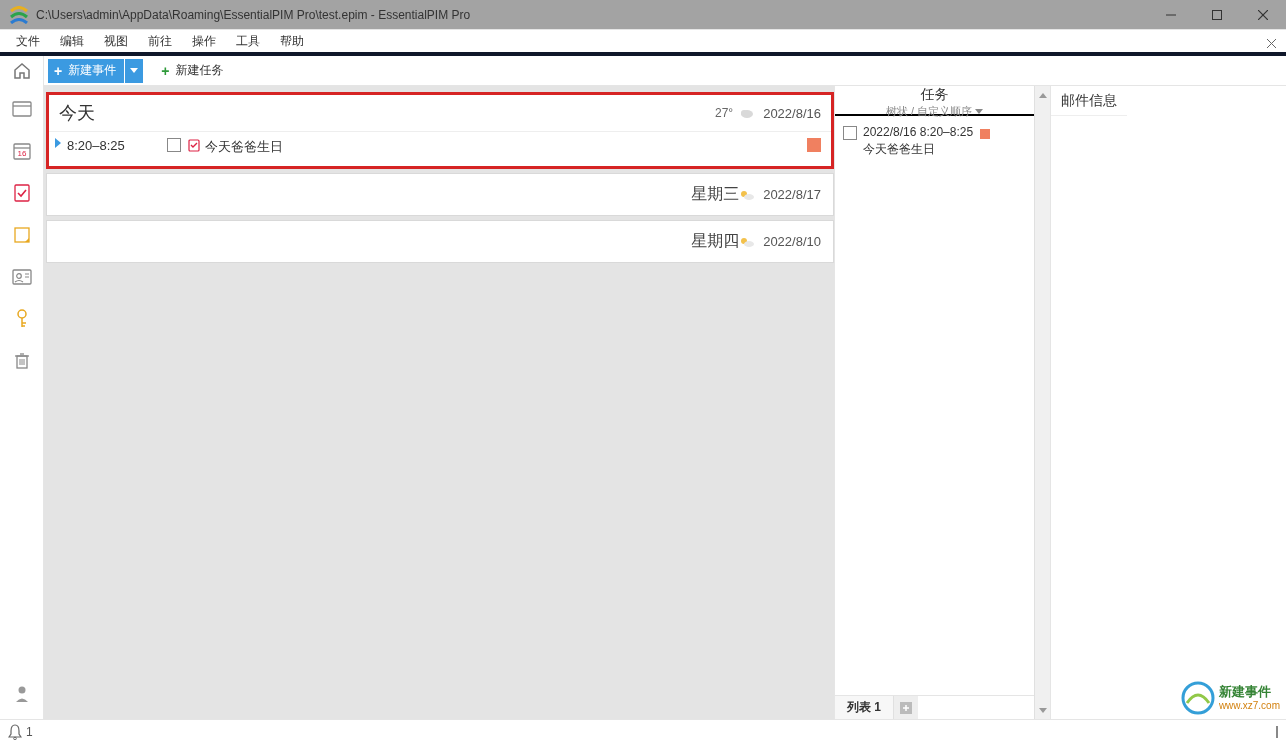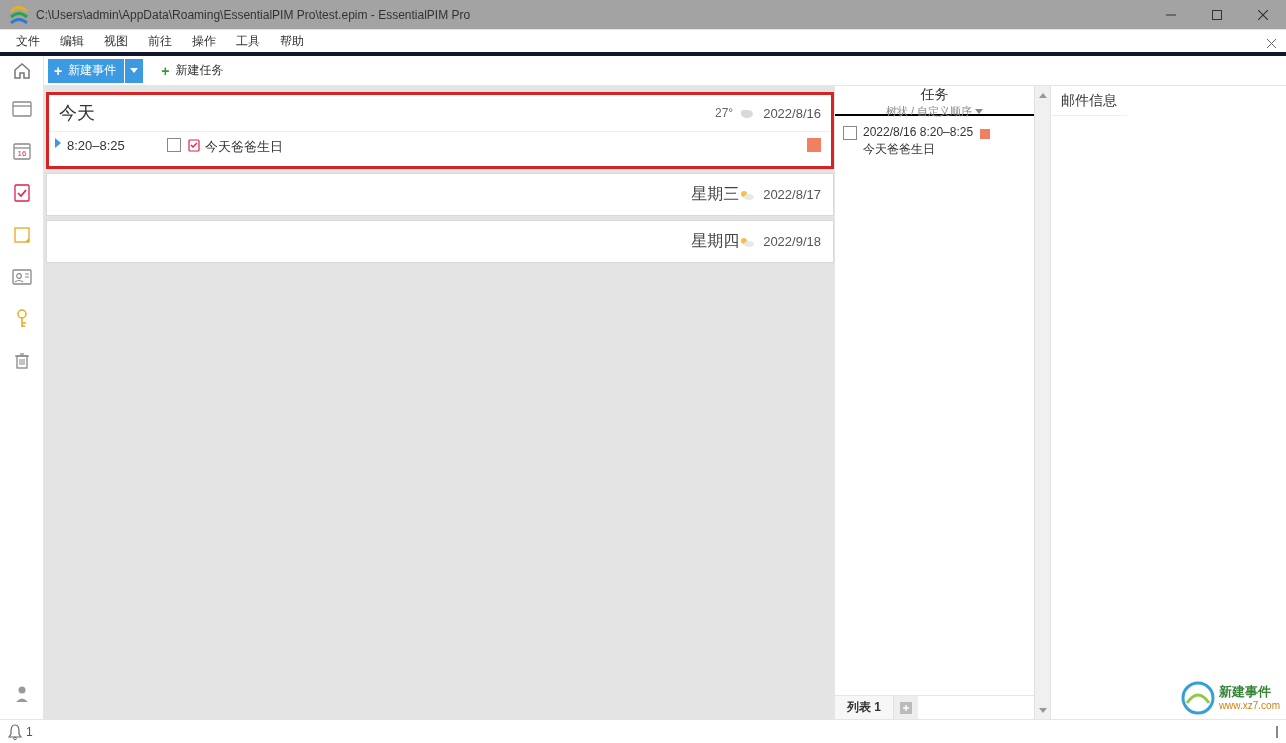--- a/index.html
+++ b/index.html
@@ -274,21 +274,21 @@
       </div>
 
       <div class="day-simple">
         <div class="ds-title">星期四</div>
         <span class="weather-icon">
             <svg width="16" height="12" viewBox="0 0 16 12">
               <circle cx="5" cy="5" r="3" fill="#f3c14b"></circle>
               <ellipse cx="10" cy="8" rx="5" ry="3" fill="#e8e8e8"></ellipse>
             </svg>
           </span>
-        <div class="ds-date">2022/9/18</div>
+        <div class="ds-date">2022/8/10</div>
       </div>
     </div>
 
     <div class="tasks-col">
       <div class="tasks-header">
         <div class="th-title">任务</div>
         <div class="th-sort">
           <span>树状 / 自定义顺序</span>
           <svg width="8" height="5" style="margin-left:3px">
               <path d="M0 0 L8 0 L4 5 Z" fill="#888"></path>

